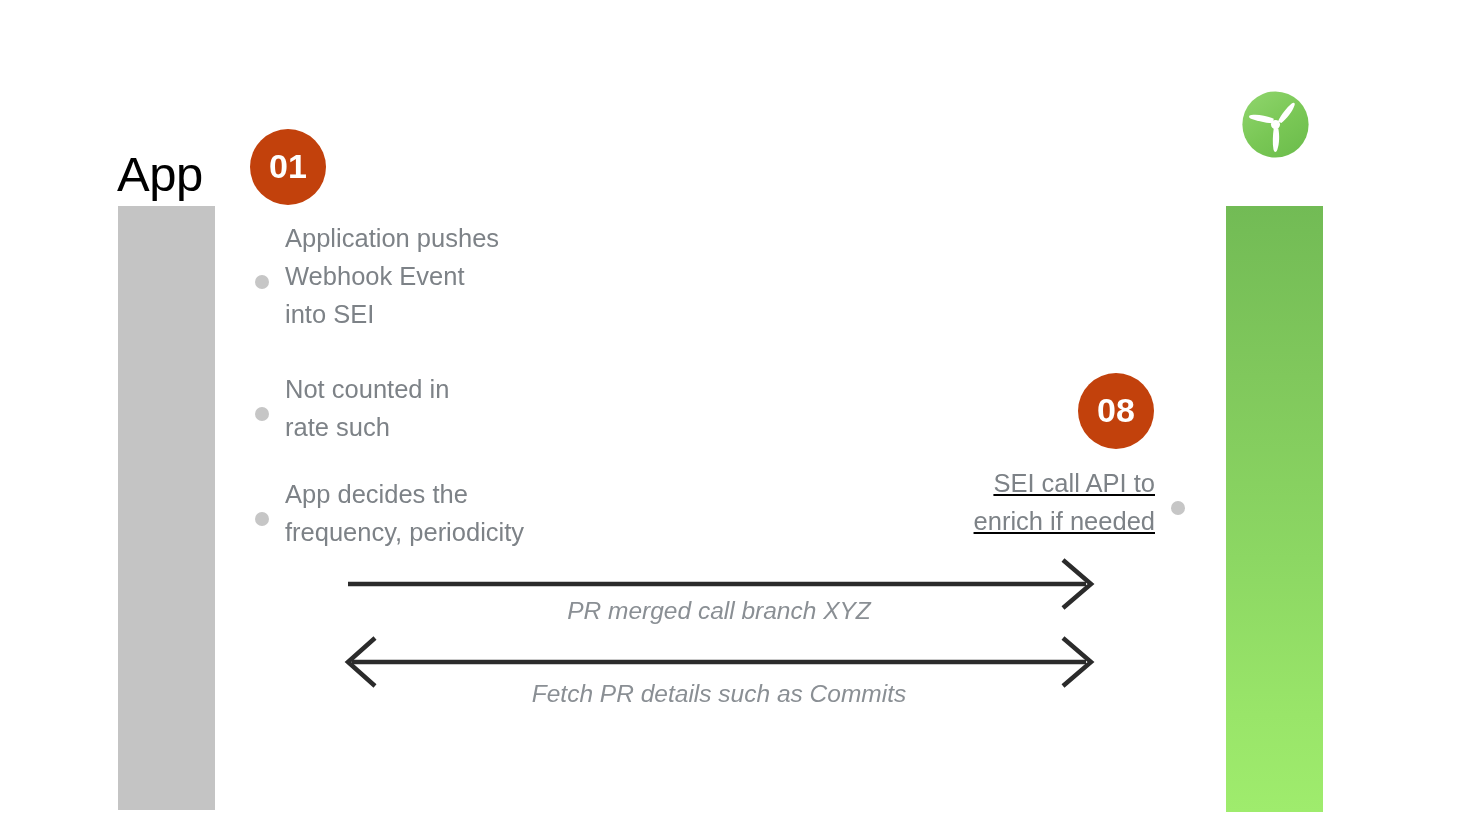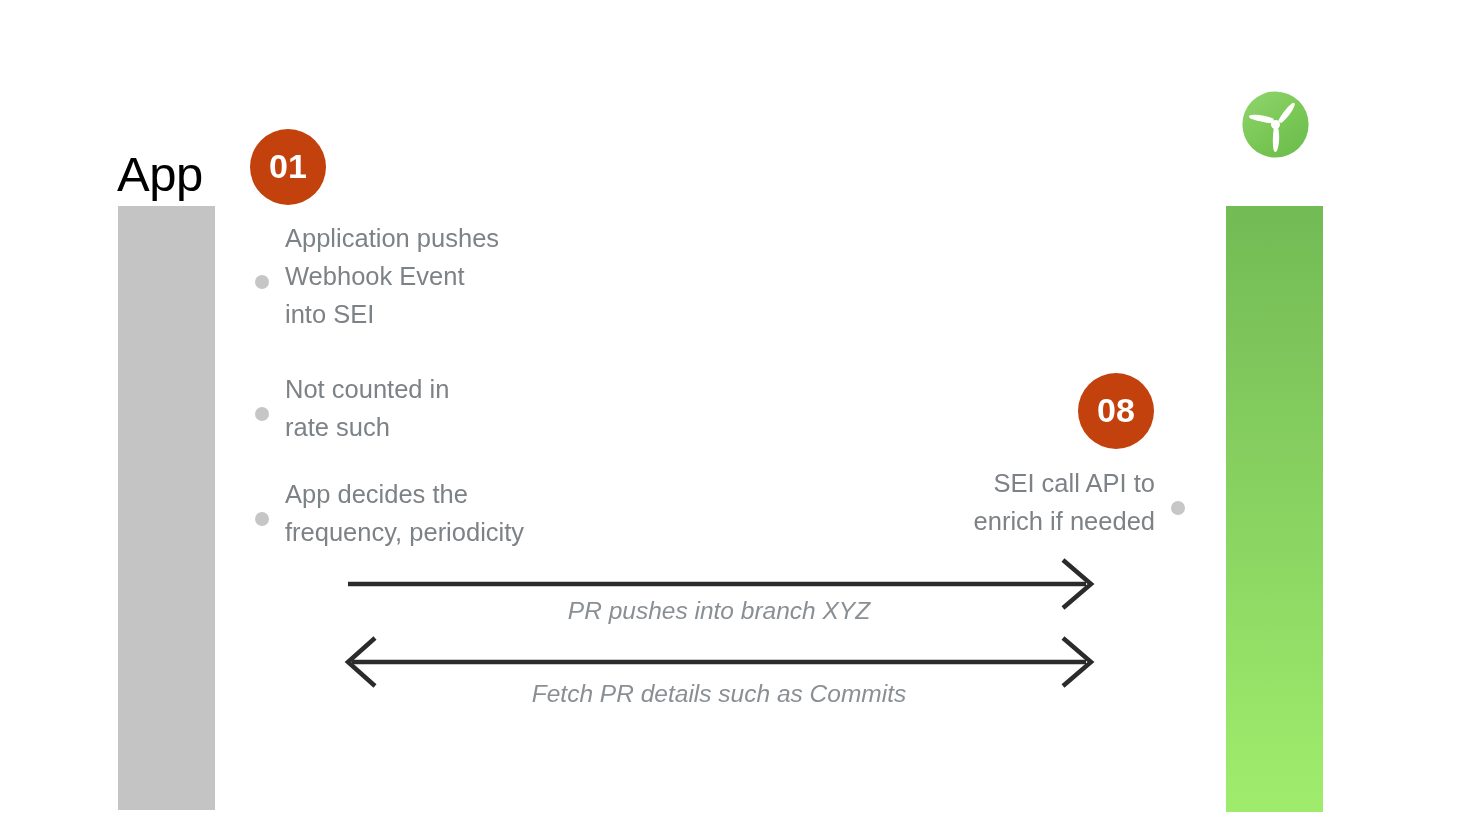--- a/index.html
+++ b/index.html
@@ -117,20 +117,21 @@
   .bullet-row {
     display: flex;
     align-items: center;
     margin-bottom: 0px;
   }
   .bullet-row + .bullet-row {
     margin-top: 29px;
   }
   .bullet-row.rtl {
     justify-content: flex-end;
+    text-decoration: underline;
   }
 
   .bullet-dot {
     width: 14px;
     height: 14px;
     border-radius: 50%;
     background: #c6c6c6;
     flex: 0 0 auto;
     margin-top: 12px;
   }
@@ -250,16 +251,16 @@
       <polyline points="1063,560 1091,584 1063,608" fill="none" stroke="#2b2b2b" stroke-width="4.5" stroke-linecap="butt" stroke-linejoin="miter"></polyline>
     </g>
 
     <g>
       <line x1="352" y1="662" x2="1086" y2="662" stroke="#2b2b2b" stroke-width="4.5" stroke-linecap="butt"></line>
       <polyline points="375,638 348,662 375,686" fill="none" stroke="#2b2b2b" stroke-width="4.5" stroke-linecap="butt" stroke-linejoin="miter"></polyline>
       <polyline points="1063,638 1091,662 1063,686" fill="none" stroke="#2b2b2b" stroke-width="4.5" stroke-linecap="butt" stroke-linejoin="miter"></polyline>
     </g>
   </svg>
 
-  <div class="arrow-label msg-1">PR pushes into branch XYZ</div>
+  <div class="arrow-label msg-1">PR merged call branch XYZ</div>
   <div class="arrow-label msg-2">Fetch PR details such as Commits</div>
 
 </div>
 
 </body></html>

